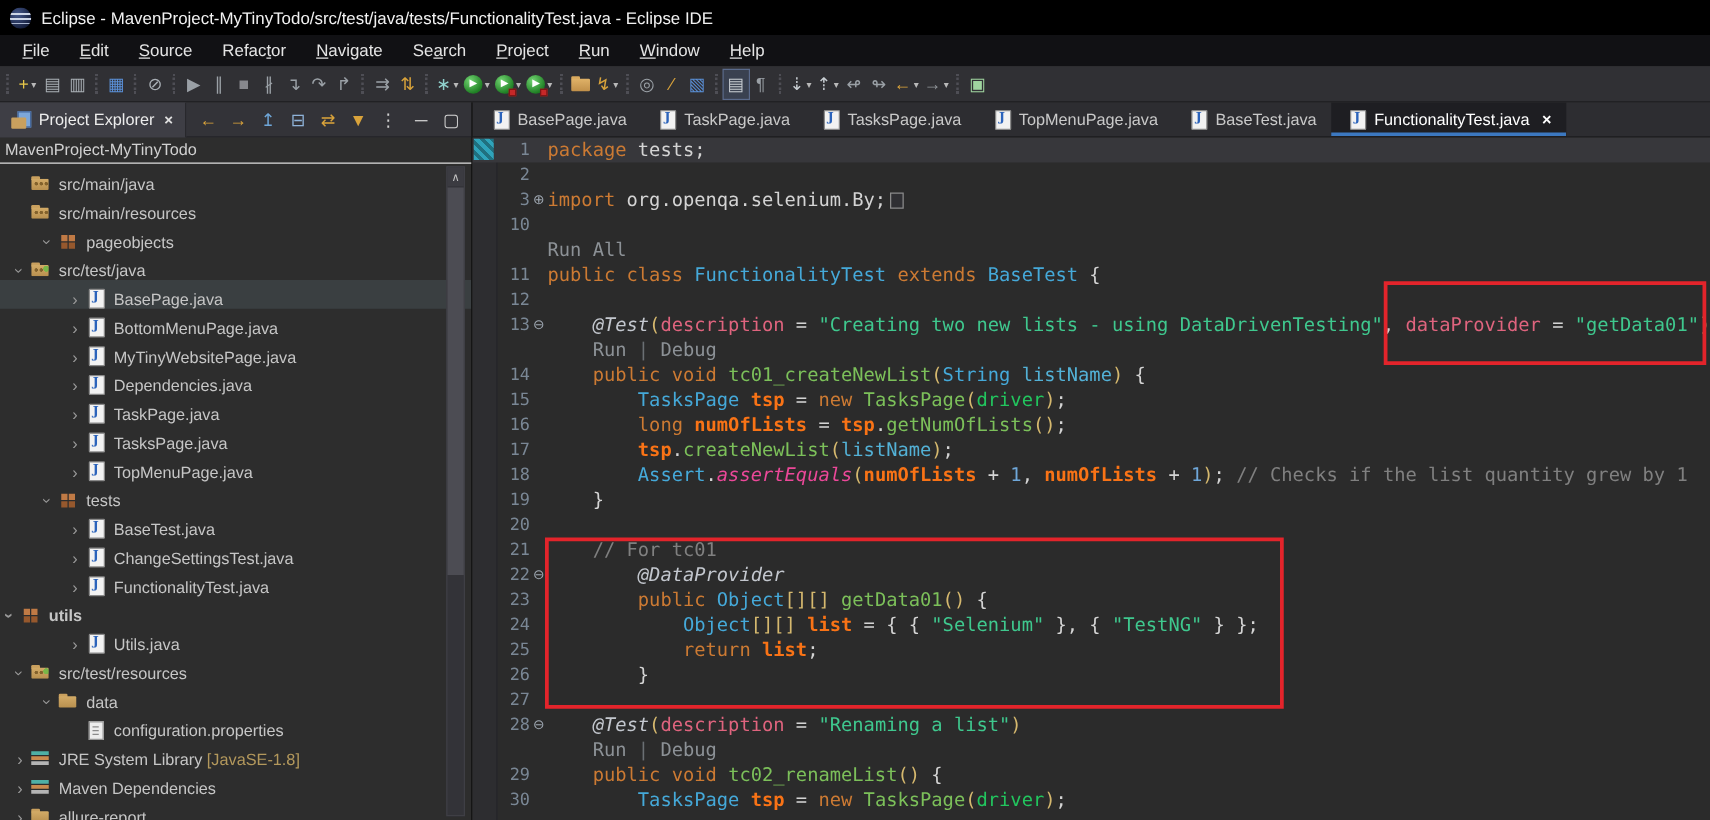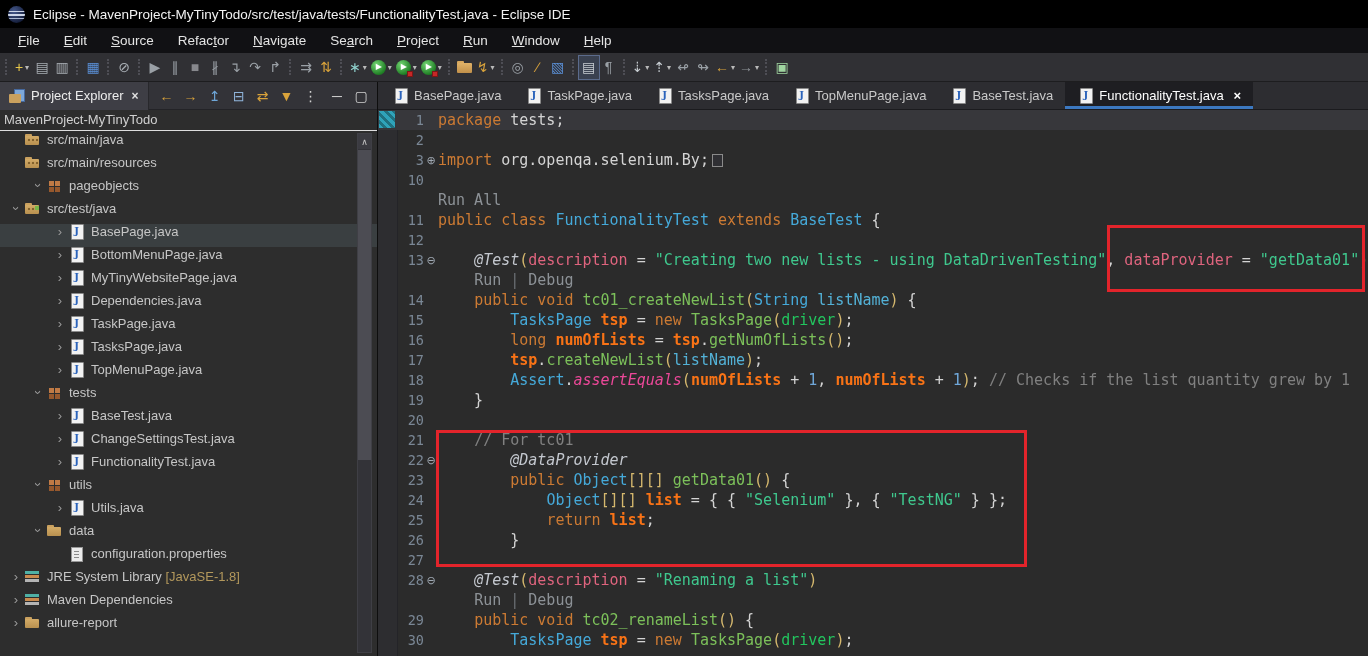--- a/index.html
+++ b/index.html
@@ -49,21 +49,21 @@
   .ico-explorer { position:relative; width:16px; height:14px; flex:none; }
   .ico-explorer::before { content:""; position:absolute; right:0; top:0; width:9px; height:11px; background:#7da7d9; border:1px solid #46699e; }
   .ico-explorer::after { content:""; position:absolute; left:0; bottom:0; width:12px; height:9px; background:#c9a05e; border-radius:1px; box-shadow:-0px -2px 0 -0px rgba(201,160,94,0); }
   .ex-tools { display:flex; align-items:center; gap:4px; margin-left:8px; flex:1; padding-right:6px; }
   .ex-tbtn { min-width:20px; height:22px; display:flex; align-items:center; justify-content:center; font-size:14px; }
   .ex-tbtn.push-right { margin-left:auto; }
   .ex-root { height:21px; line-height:20px; padding-left:4px; color:#d0d0d0; font-size:13px; border-bottom:1px solid #dedede; background:#2d2d2d; }
 
   
   .tree { position:absolute; top:50px; left:0; right:0; bottom:0; overflow:hidden; }
-  .tree-row { height:23px; display:flex; align-items:flex-start; color:#c6c6c6; font-size:13px; }
+  .tree-row { height:23px; display:flex; align-items:flex-end; color:#c6c6c6; font-size:13px; }
   .tree-row.selected { background:#3a3f41; }
   .chev { width:16px; flex:none; color:#9a9a9a; font-size:13px; display:inline-flex; justify-content:center; }
   .chev.open { transform:rotate(90deg); }
   .chev.none { visibility:hidden; }
   .tlabel { margin-left:1px; white-space:nowrap; }
   .tsuffix { color:#b3985c; white-space:pre; }
   .ico { width:18px; height:16px; display:inline-block; position:relative; margin-right:4px; flex:none; }
   .ico-java::before { content:""; position:absolute; left:3px; top:0; width:11px; height:14px; background:#f2f2f2; border:1px solid #8a8a8a; border-radius:1px; }
   .ico-java::after { content:"J"; position:absolute; left:3px; top:0; width:11px; text-align:center; font:bold 10px/14px "DejaVu Serif", serif; color:#2b63bb; }
   .ico-package::before { content:""; position:absolute; left:3px; top:3px; width:5px; height:5px; background:#c07a45;
@@ -391,29 +391,34 @@
           <div class="tree-row" style="padding-left: 52px;">
             <span class="chev">›</span>
             <span class="ico ico-java"></span>
             <span class="tlabel">ChangeSettingsTest.java</span>
           </div>
           <div class="tree-row" style="padding-left: 52px;">
             <span class="chev">›</span>
             <span class="ico ico-java"></span>
             <span class="tlabel">FunctionalityTest.java</span>
           </div>
-          <div class="tree-row" style="padding-left: 30px;">
+          <div class="tree-row" style=" font-weight: bold;">
             <span class="chev open">›</span>
             <span class="ico ico-package"></span>
             <span class="tlabel">utils</span>
           </div>
           <div class="tree-row" style="padding-left: 52px;">
             <span class="chev">›</span>
             <span class="ico ico-java"></span>
             <span class="tlabel">Utils.java</span>
+          </div>
+          <div class="tree-row" style="padding-left: 8px;">
+            <span class="chev open">›</span>
+            <span class="ico ico-pkg-folder-test"></span>
+            <span class="tlabel">src/test/resources</span>
           </div>
           <div class="tree-row" style="padding-left: 30px;">
             <span class="chev open">›</span>
             <span class="ico ico-folder"></span>
             <span class="tlabel">data</span>
           </div>
           <div class="tree-row" style="padding-left: 52px;">
             <span class="chev none"></span>
             <span class="ico ico-file"></span>
             <span class="tlabel">configuration.properties</span>

